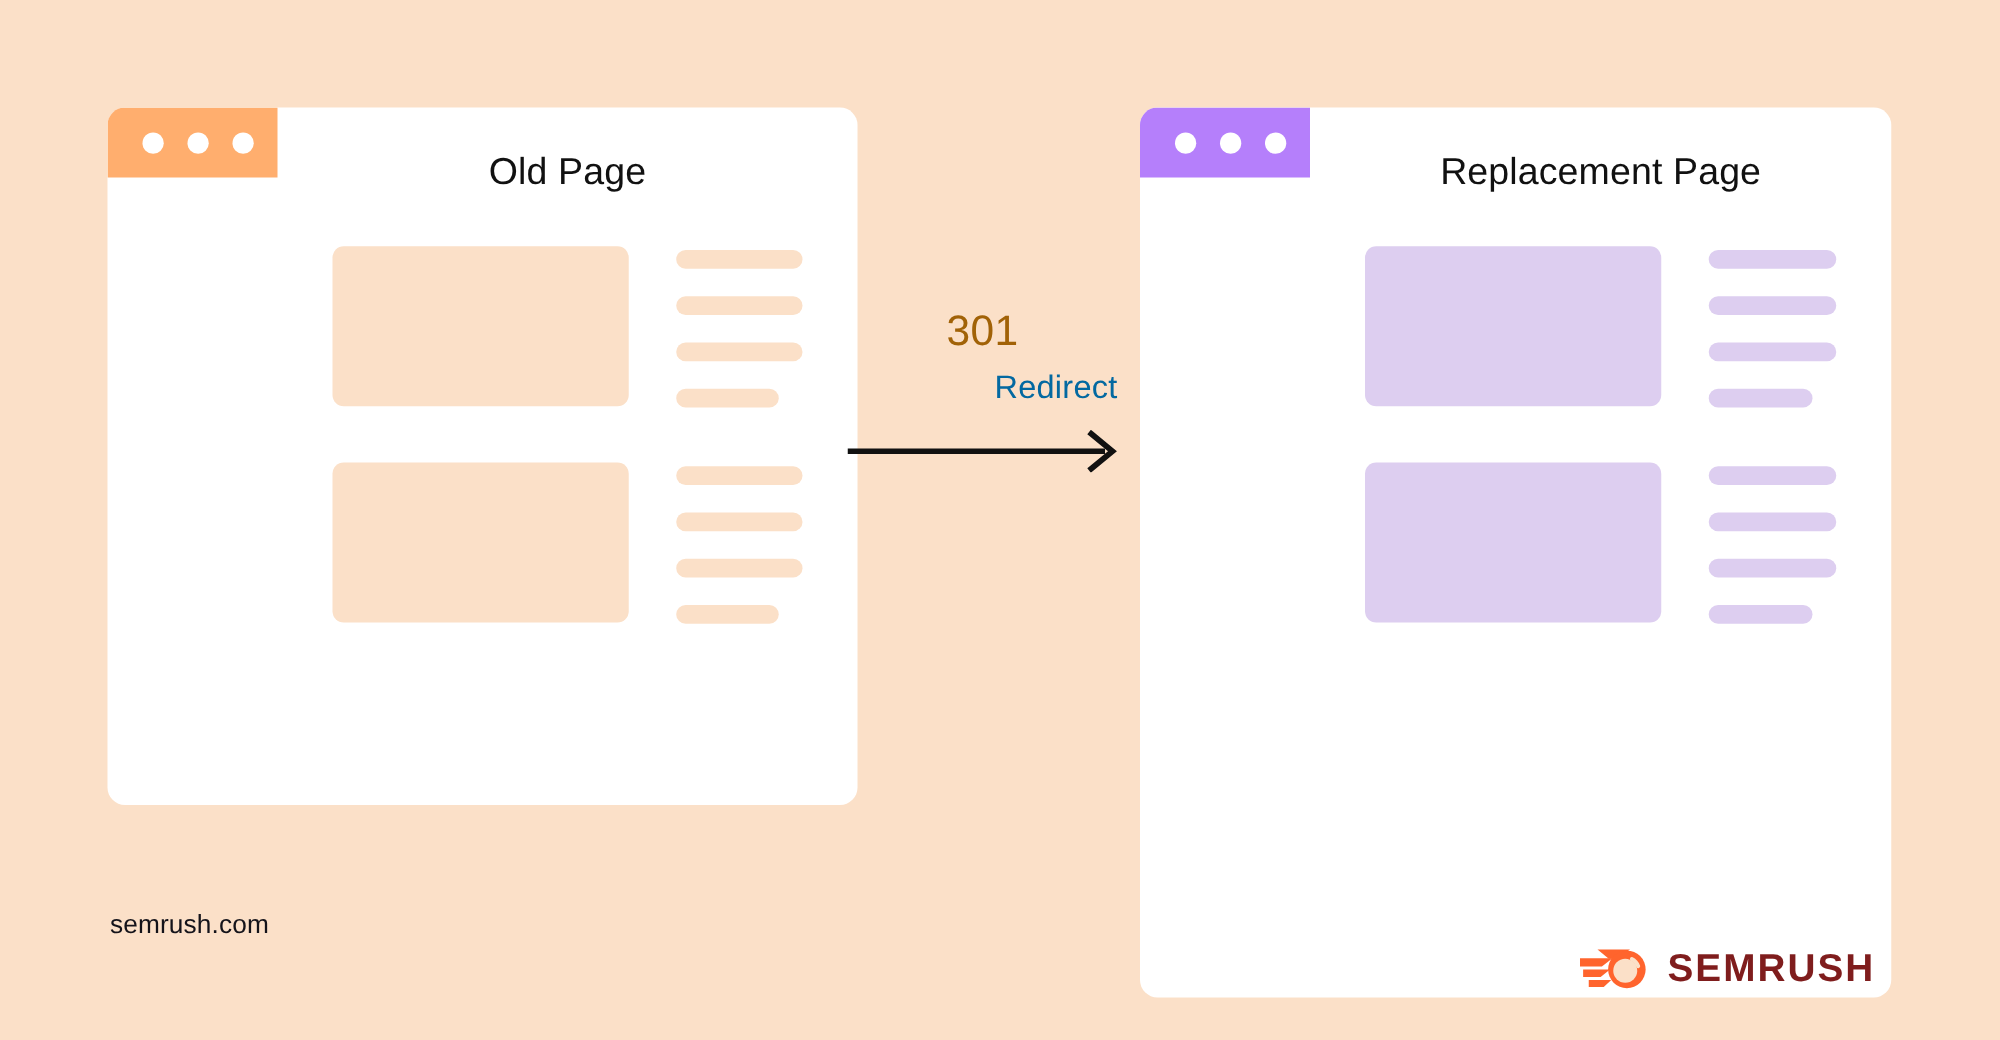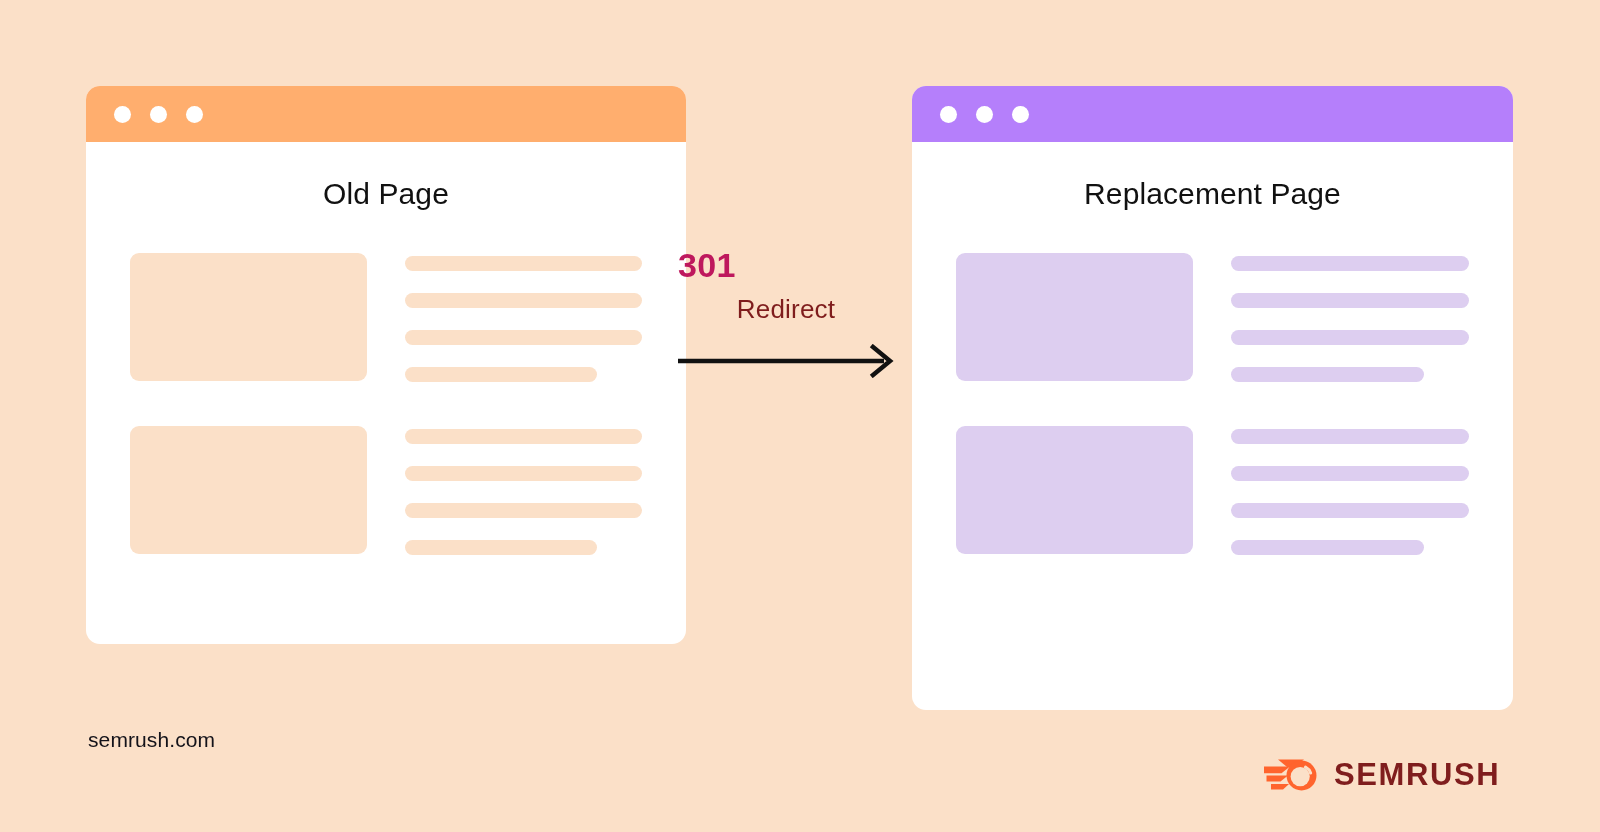--- a/index.html
+++ b/index.html
@@ -19,24 +19,24 @@
     inset: 0;
   }
 
   
   .window {
     position: absolute;
     background: #ffffff;
     border-radius: 14px;
     overflow: hidden;
     display: flex;
-    flex-direction: column;
+    flex-direction: row;
   }
   #window-old   { left: 86px;  top: 86px; width: 600px; height: 558px; }
-  #window-new   { left: 912px; top: 86px; width: 601px; height: 624px; }
+  #window-new   { left: 912px; top: 86px; width: 601px; height: 712px; }
 
   .titlebar {
     height: 56px;
     flex: 0 0 56px;
     display: flex;
     align-items: center;
     padding-left: 28px;
     box-sizing: border-box;
   }
   .titlebar.orange { background: #ffae6e; }
@@ -103,32 +103,32 @@
 
   
   #redirect-group {
     position: absolute;
     left: 678px;
     top: 248px;
     width: 216px;
     height: 130px;
   }
   .redirect-code {
-    text-align: left;
+    text-align: center;
     font-size: 34px;
-    font-weight: 700;
-    color: #be185d;
+    font-weight: 400;
+    color: #a16207;
     line-height: 1;
     letter-spacing: 0.3px;
   }
   .redirect-word {
-    text-align: center;
+    text-align: right;
     font-size: 26px;
     font-weight: 400;
-    color: #7f1d1d;
+    color: #0369a1;
     line-height: 1;
     margin-top: 14px;
     letter-spacing: 0.2px;
   }
   #arrow {
     position: absolute;
     left: 0;
     bottom: 0;
     width: 216px;
     height: 34px;

